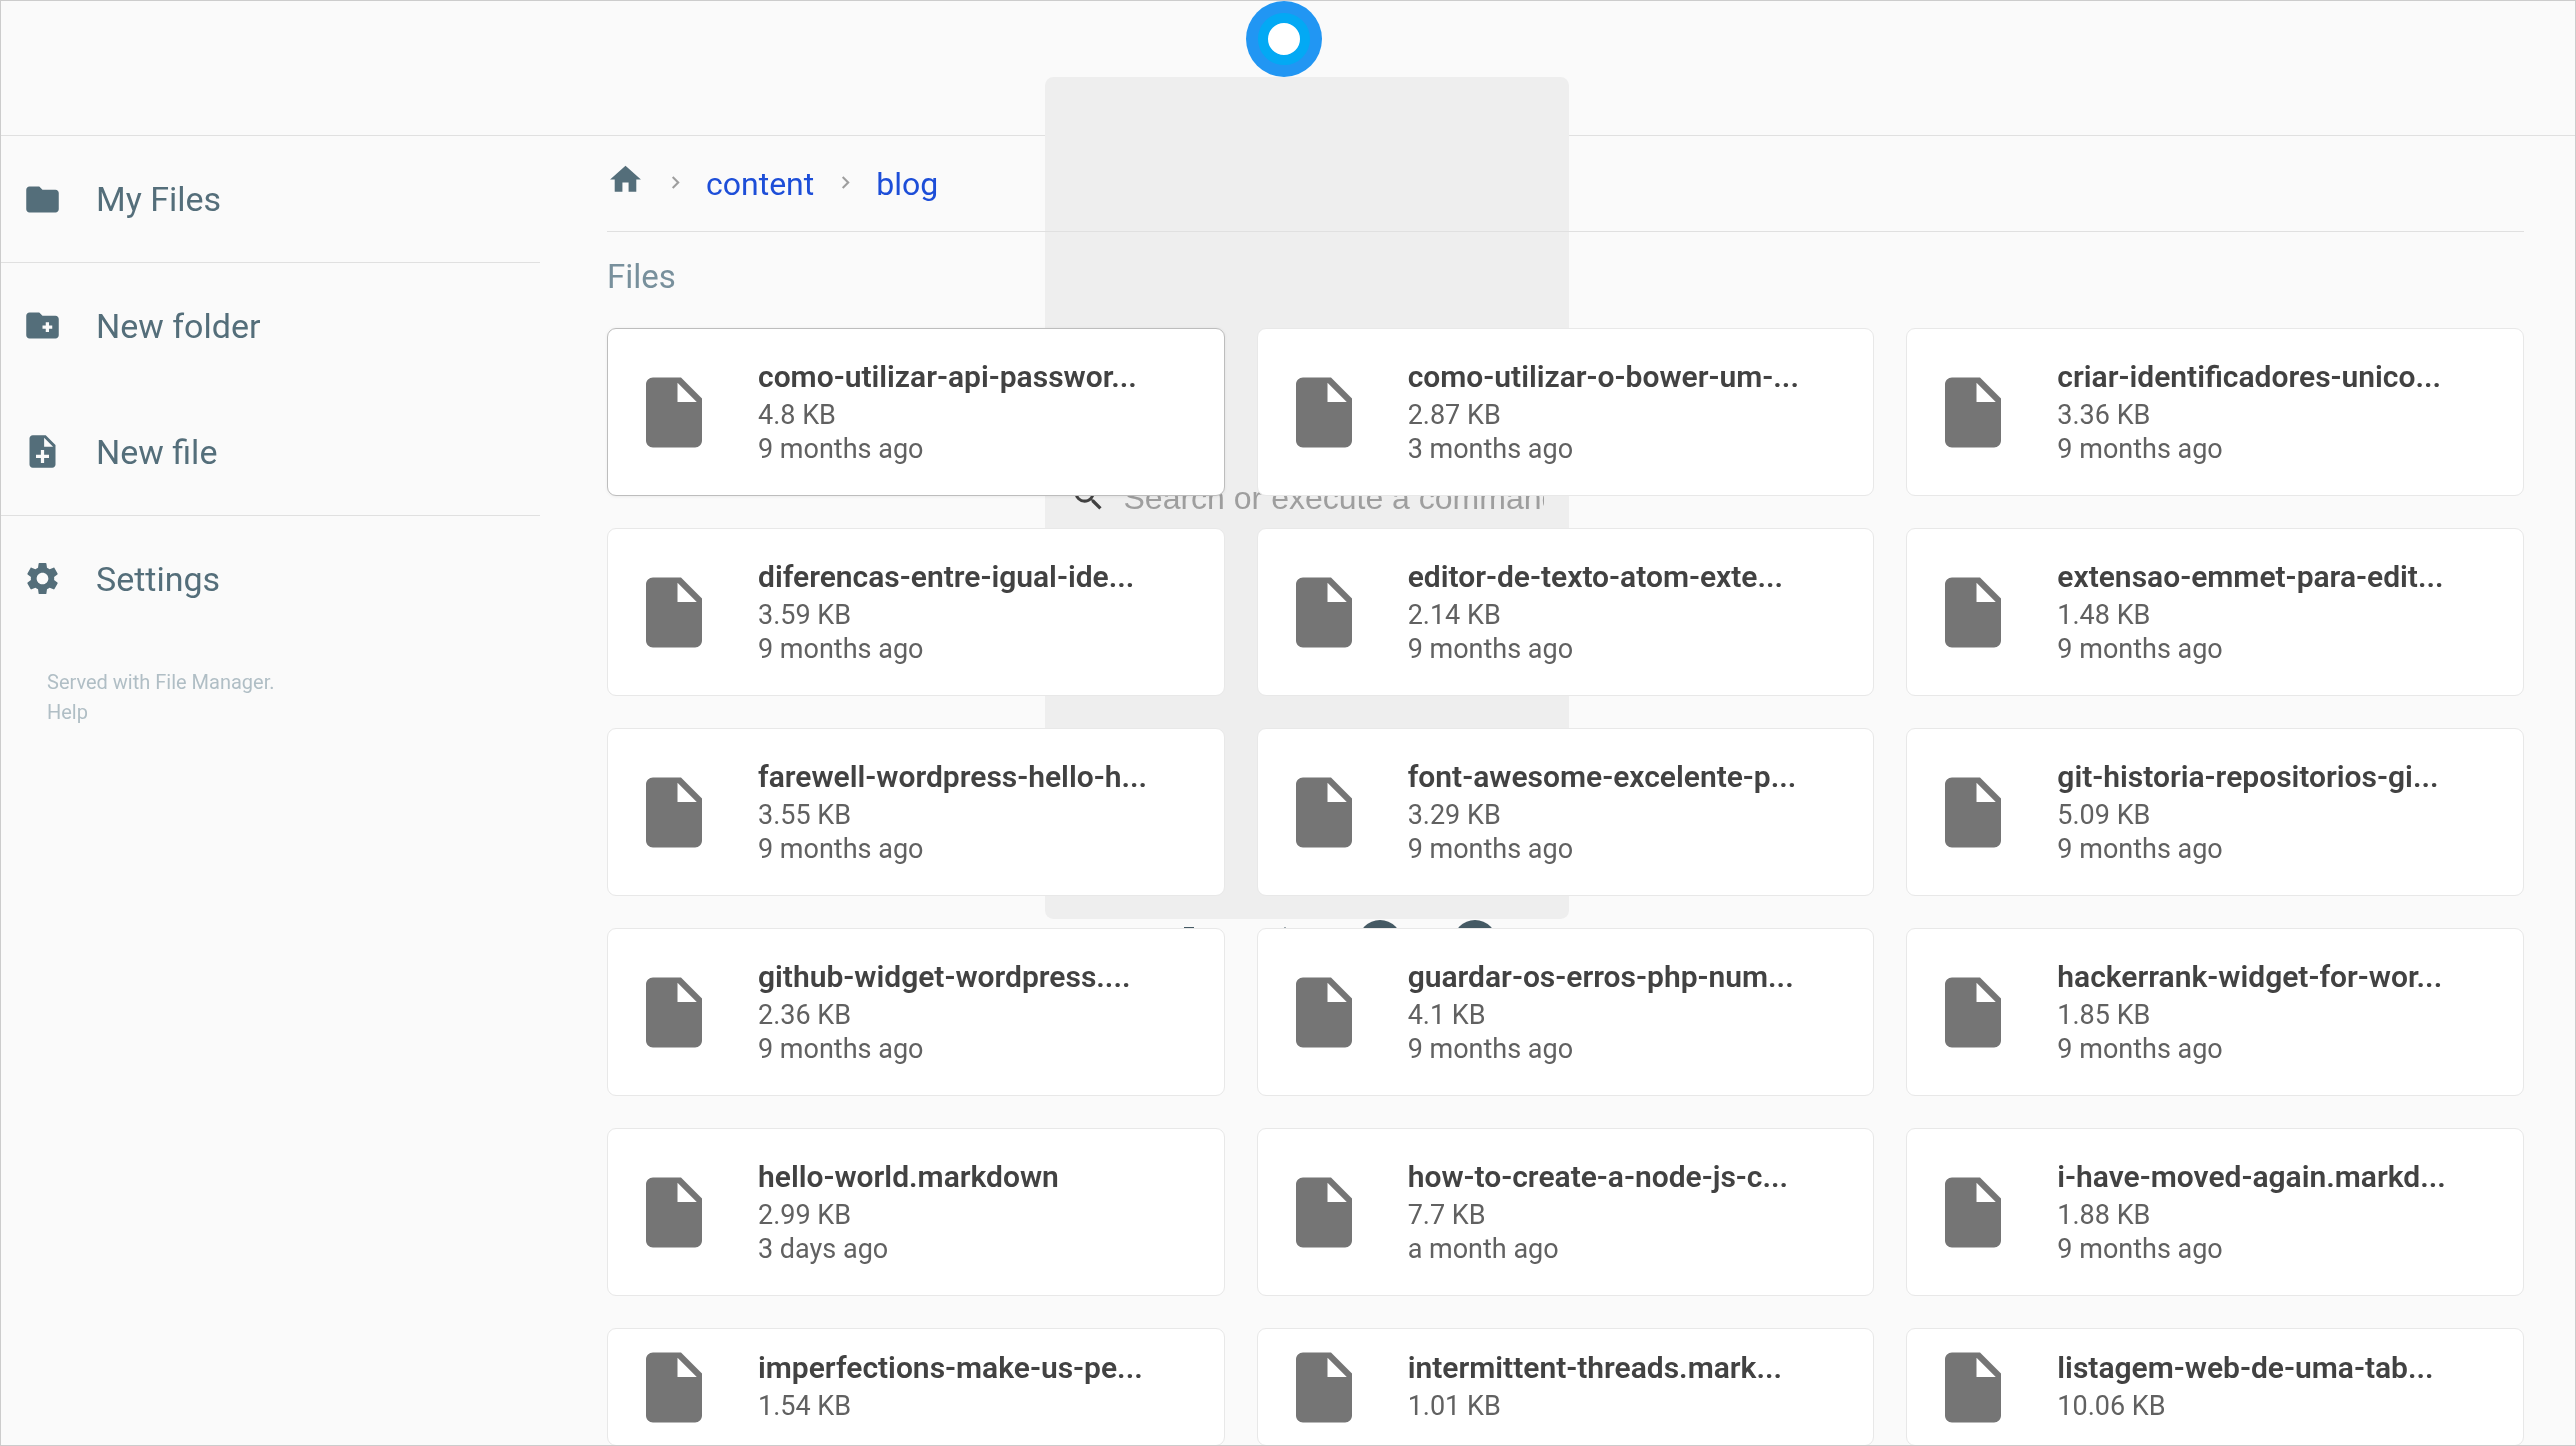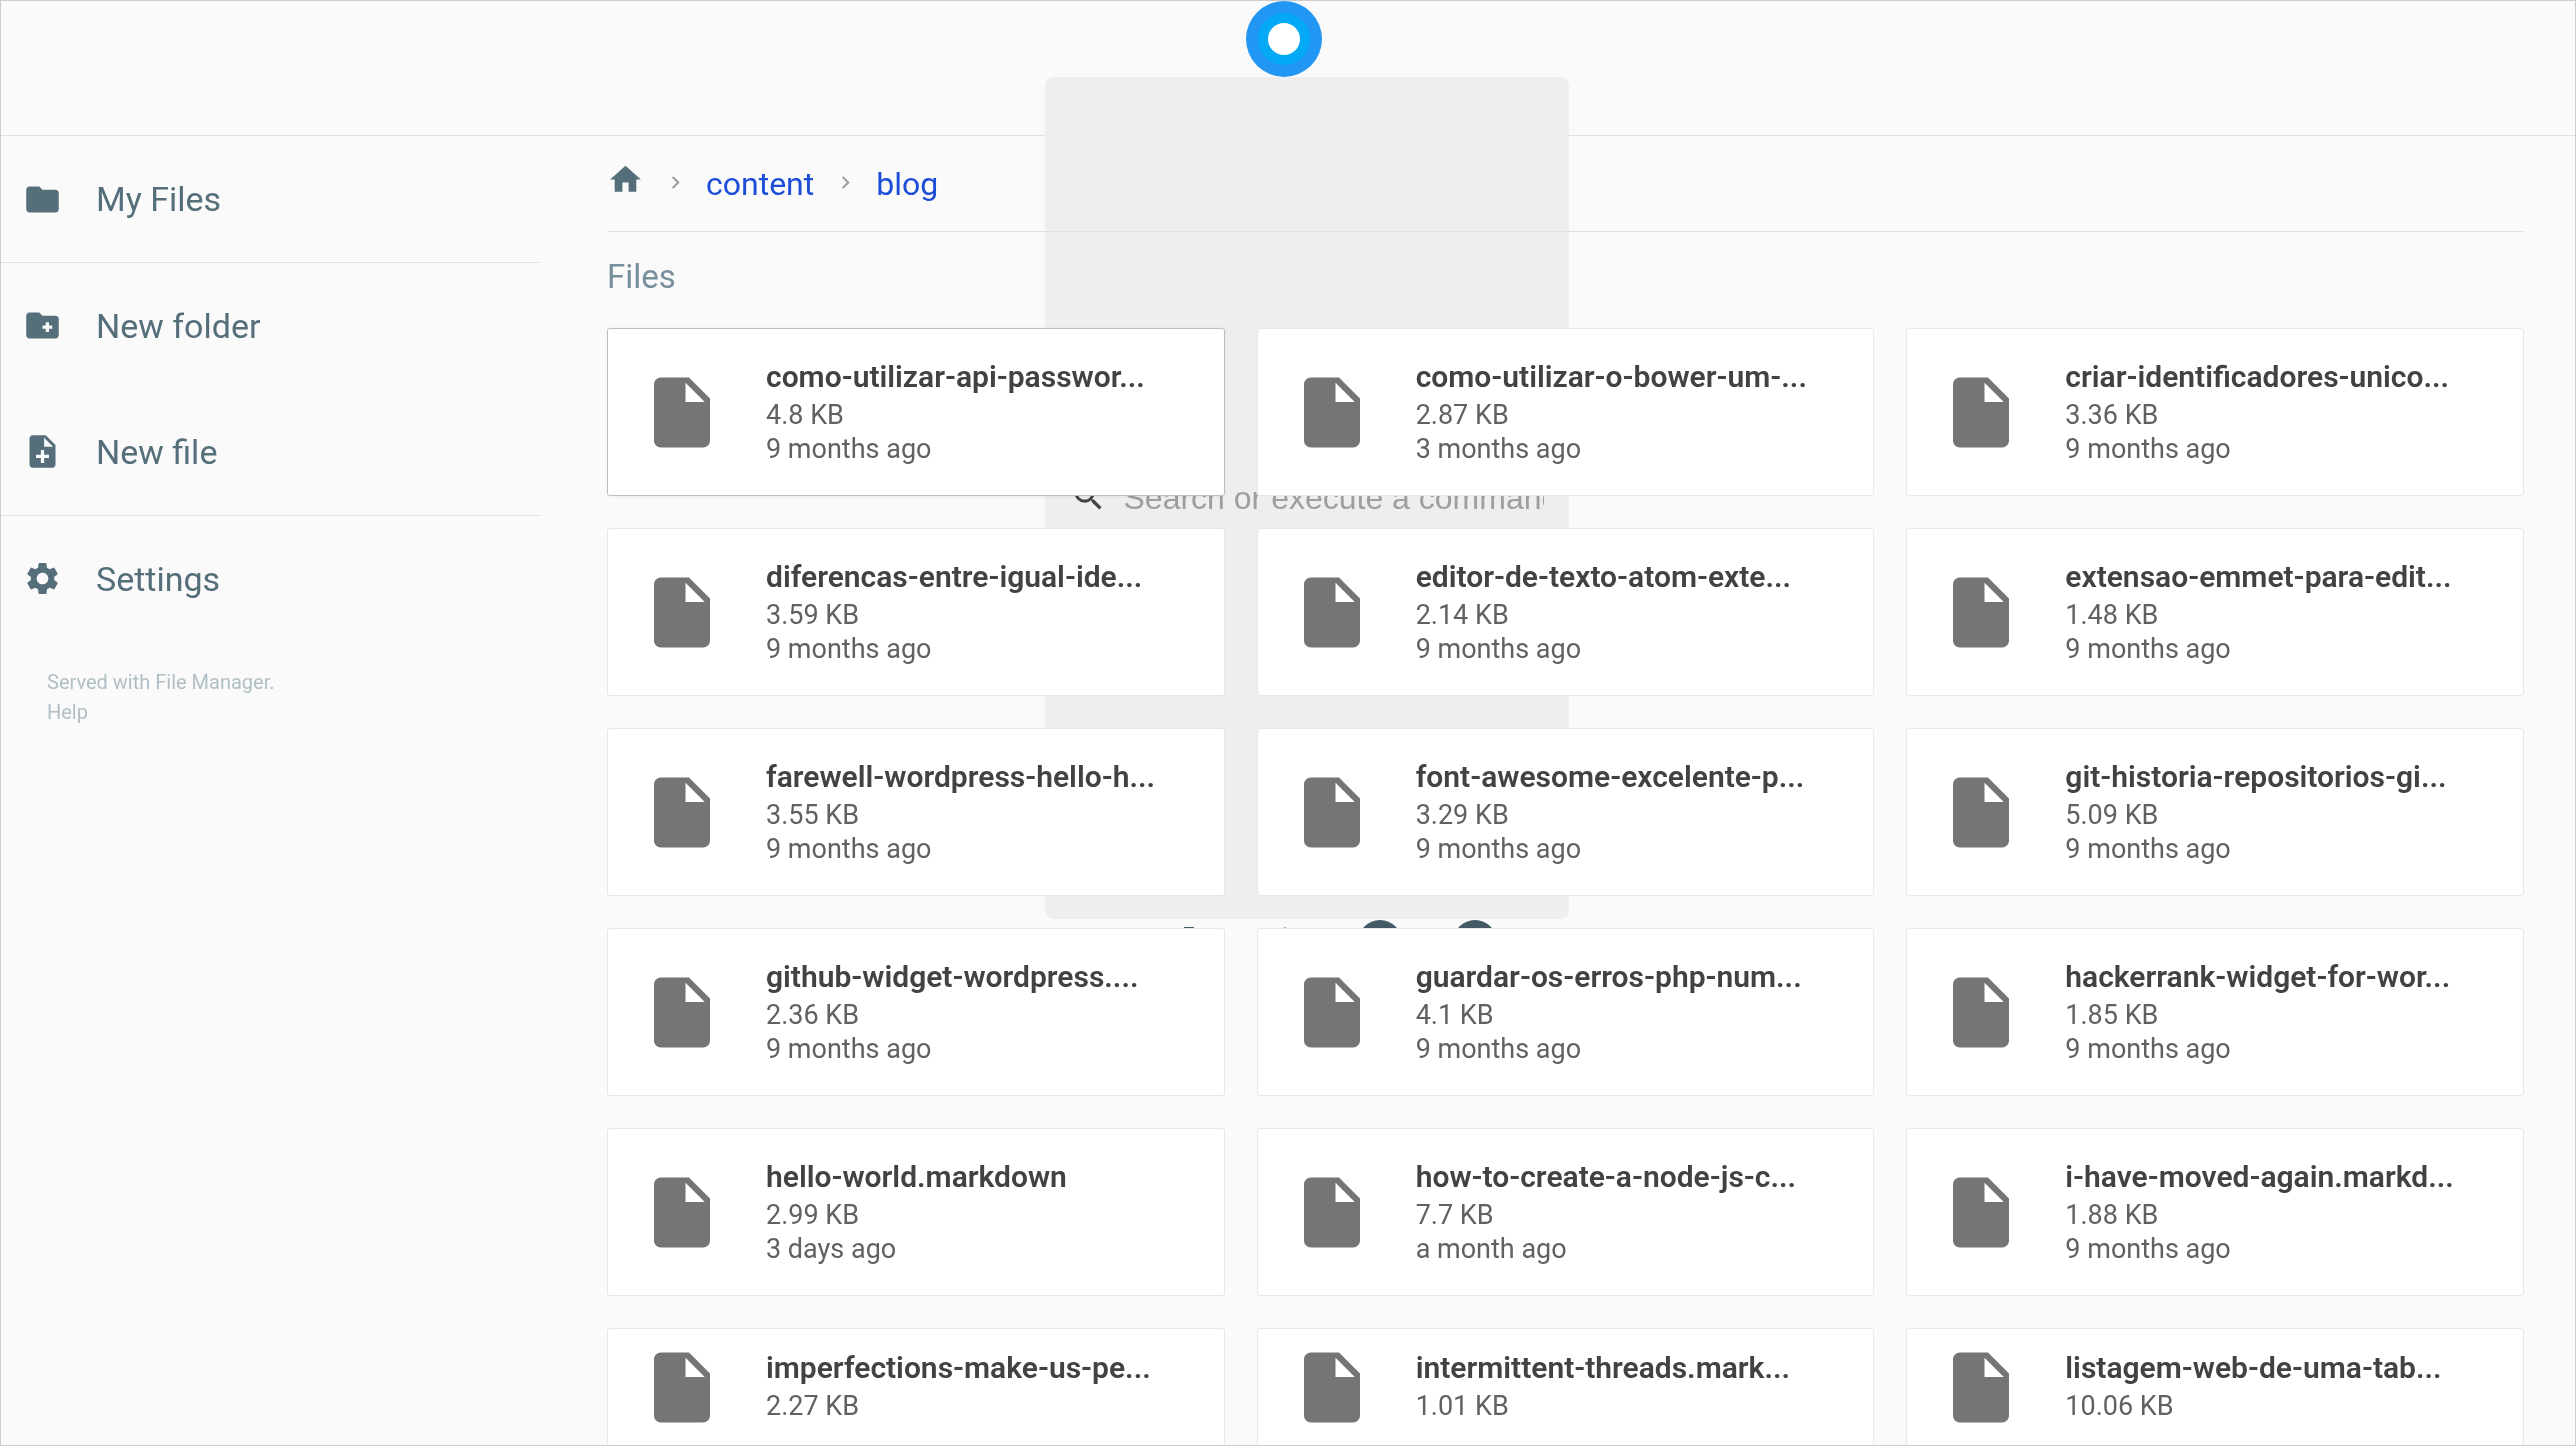--- a/index.html
+++ b/index.html
@@ -108,23 +108,23 @@
 .section-label { font-size: 33px; color: #78909c; margin: 25px 0 32px 0; }
 
 .grid {
   display: grid;
   grid-template-columns: repeat(3, 1fr);
   gap: 32px;
 }
 .card {
   background: #fff;
   border: 1.7px solid #e8e8e8;
-  border-radius: 3px;
+  border-radius: 9px;
   height: 168px;
-  padding: 25px 32px;
+  padding: 25px 24px;
   display: flex;
   align-items: center;
   cursor: pointer;
 }
 .card.hovered {
   border-color: #bdbdbd;
   box-shadow: 0 0.8px 3.4px rgba(0,0,0,0.06);
 }
 .card .file-icon { width: 84px; height: 109px; flex-shrink: 0; margin-right: 42px; }
 .card .file-icon svg { width: 84px; height: 109px; fill: #757575; }
@@ -402,21 +402,21 @@
             <div class="size">1.88 KB</div>
             <div class="age">9 months ago</div>
           </div>
         </div>
         <div class="card partial">
           <div class="file-icon"><svg viewBox="0 0 24 24">
               <path d="M6 2c-1.1 0-2 .9-2 2v16c0 1.1.9 2 2 2h12c1.1 0 2-.9 2-2V8l-6-6H6zm7 7V3.5L18.5 9H13z"></path>
             </svg></div>
           <div class="meta">
             <div class="name">imperfections-make-us-pe...</div>
-            <div class="size">2.27 KB</div>
+            <div class="size">1.54 KB</div>
             <div class="age"></div>
           </div>
         </div>
         <div class="card partial">
           <div class="file-icon"><svg viewBox="0 0 24 24">
               <path d="M6 2c-1.1 0-2 .9-2 2v16c0 1.1.9 2 2 2h12c1.1 0 2-.9 2-2V8l-6-6H6zm7 7V3.5L18.5 9H13z"></path>
             </svg></div>
           <div class="meta">
             <div class="name">intermittent-threads.mark...</div>
             <div class="size">1.01 KB</div>

